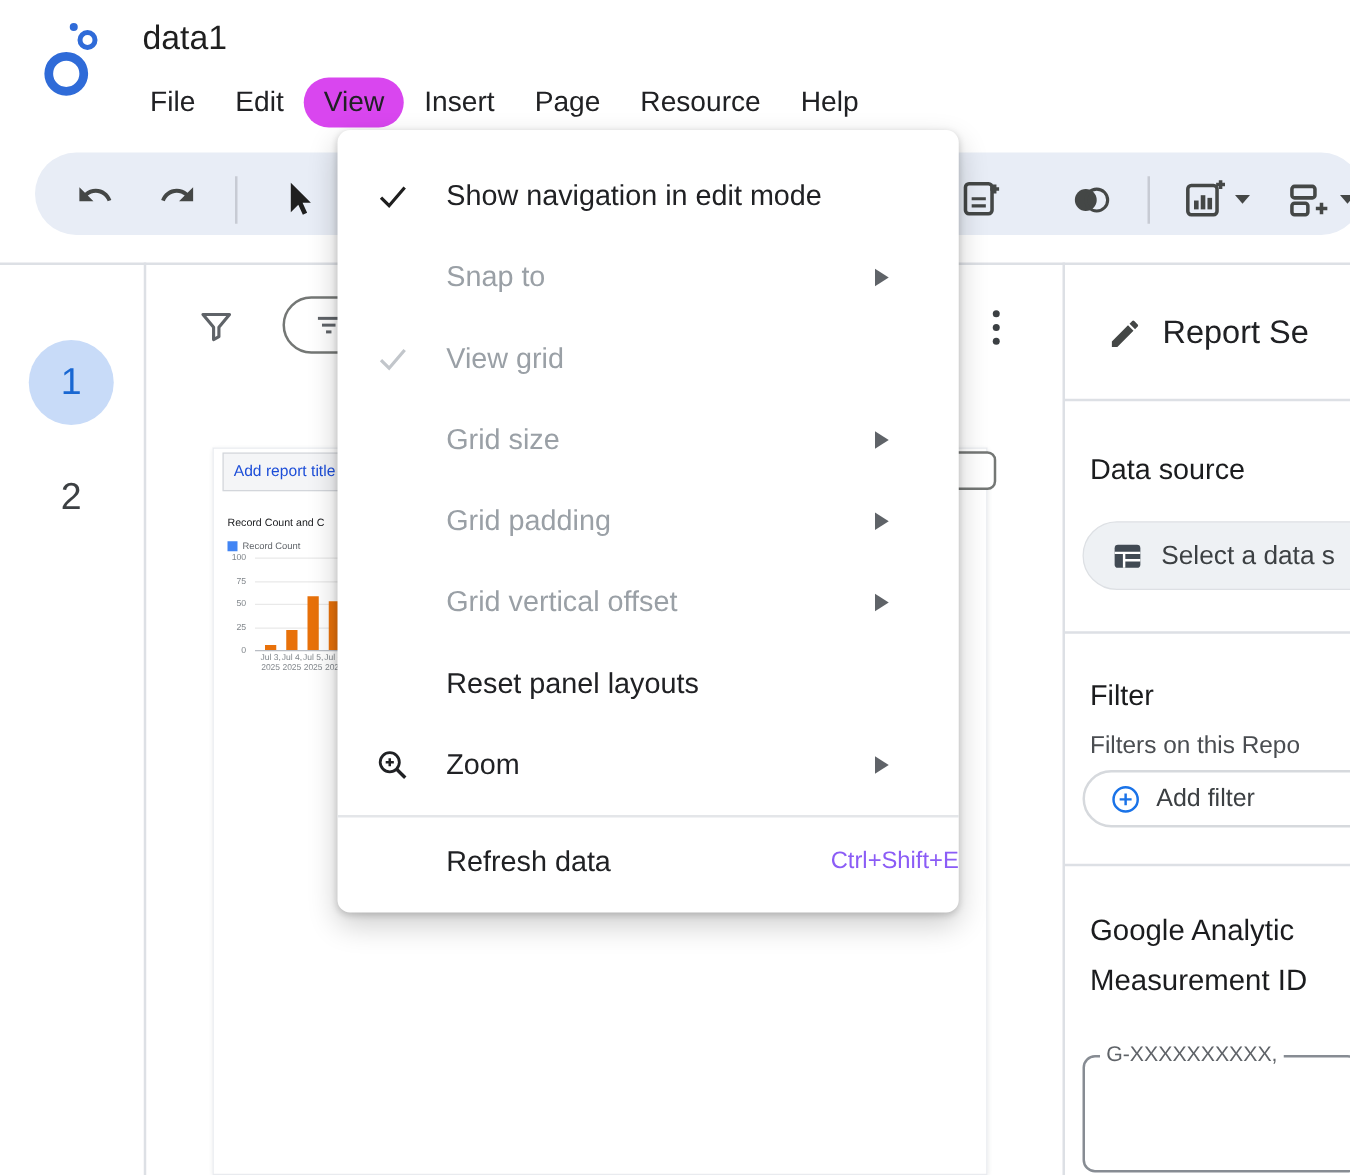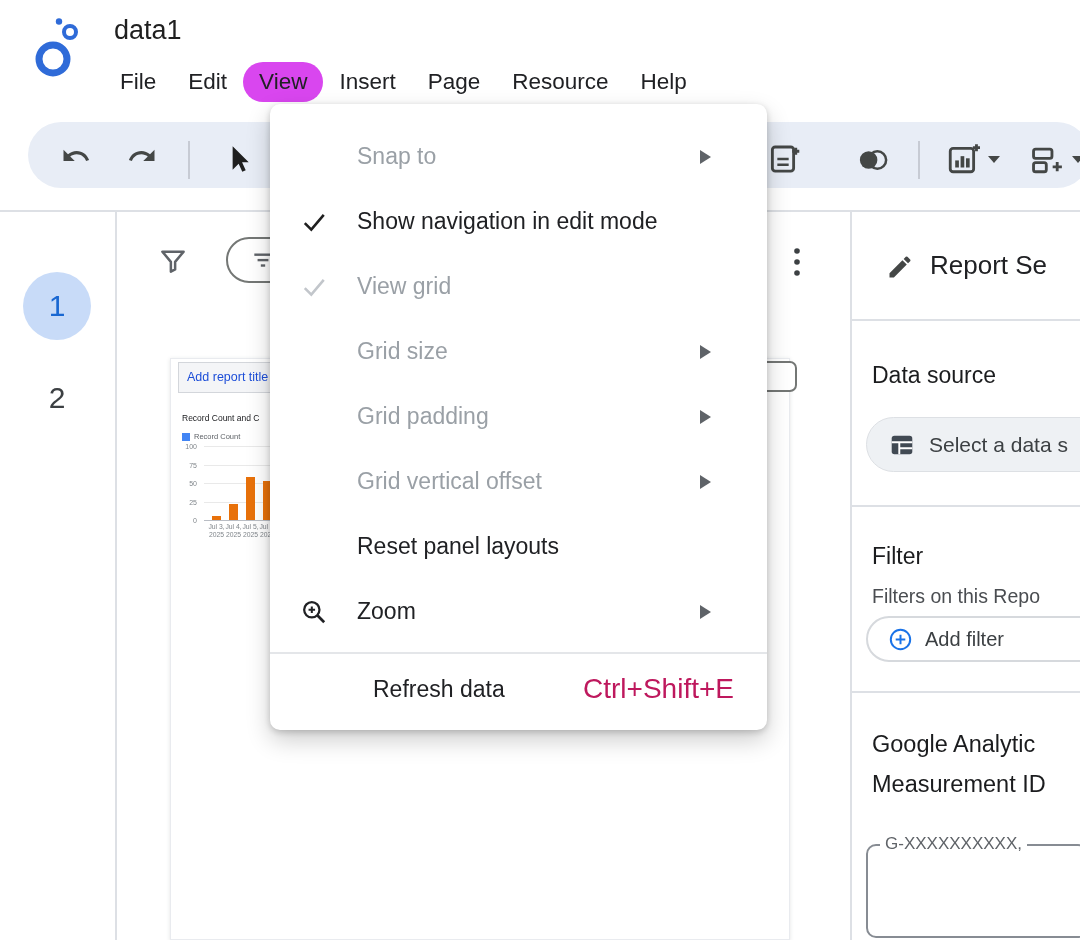--- a/index.html
+++ b/index.html
@@ -68,23 +68,23 @@
 
   
   #view-menu { left:270px; top:104px; width:497px; background:#fff; border-radius:10px; padding:20px 0 12px;
                box-shadow:0 2px 6px rgba(0,0,0,.18), 0 10px 24px rgba(0,0,0,.2); z-index:50; }
   .vm-item { height:65px; display:flex; align-items:center; font-size:23px; color:#202124; }
   .vm-item.disabled { color:#9aa0a6; }
   .vm-lead { flex:0 0 87px; display:flex; justify-content:center; align-items:center; }
   .vm-label { flex:1; white-space:nowrap; }
   .vm-arrow { width:0; height:0; border-left:11px solid #5f6368; border-top:7px solid transparent;
               border-bottom:7px solid transparent; margin-right:56px; }
-  .vm-shortcut { color:#be185d; font-size:28px; margin-right:33px; white-space:nowrap; }
+  .vm-shortcut { color:#8b5cf6; font-size:19px; white-space:nowrap; }
   .vm-sep { height:2px; background:#e4e6e9; margin:8px 0 6px; }
-  .vm-refresh { height:58px;padding-left:16px; }
+  .vm-refresh { height:58px; }
   .check-dark { color:#1f1f1f; }
   .check-gray { color:#c2c6cb; }
 </style>
 </head>
 <body>
 
 <div class="abs" id="logo">
   <svg width="58" height="64" viewBox="0 0 58 64">
     <circle cx="25" cy="43" r="14" fill="none" stroke="#2f6bd8" stroke-width="7"></circle>
     <circle cx="42" cy="16" r="6" fill="none" stroke="#2f6bd8" stroke-width="4"></circle>
@@ -248,32 +248,32 @@
   <span id="add-filter-label">Add filter</span>
 </div>
 <div class="abs hline" style="left:851px; top:691px; width:229px;"></div>
 
 <div class="panel-heading" style="top:731px; font-size:23.5px;">Google Analytic</div>
 <div class="panel-heading" style="top:771px; font-size:23.5px;">Measurement ID</div>
 <div class="abs" id="ga-input"></div>
 <div class="abs" id="ga-input-label">G-XXXXXXXXXX,</div>
 
 <div class="abs" id="view-menu">
-  <div class="vm-item disabled">
-    <span class="vm-lead"></span>
-    <span class="vm-label">Snap to</span>
-    <span class="vm-arrow"></span>
-  </div>
   <div class="vm-item">
     <span class="vm-lead check-dark">
       <svg width="26" height="26" viewBox="0 0 24 24">
           <path d="M3.5 13l6 6L21 5.5" fill="none" stroke="currentColor" stroke-width="2.4"></path>
         </svg>
     </span>
     <span class="vm-label">Show navigation in edit mode</span>
+  </div>
+  <div class="vm-item disabled">
+    <span class="vm-lead"></span>
+    <span class="vm-label">Snap to</span>
+    <span class="vm-arrow"></span>
   </div>
   <div class="vm-item disabled">
     <span class="vm-lead check-gray">
       <svg width="26" height="26" viewBox="0 0 24 24">
           <path d="M3.5 13l6 6L21 5.5" fill="none" stroke="currentColor" stroke-width="2.4"></path>
         </svg>
     </span>
     <span class="vm-label">View grid</span>
   </div>
   <div class="vm-item disabled">

